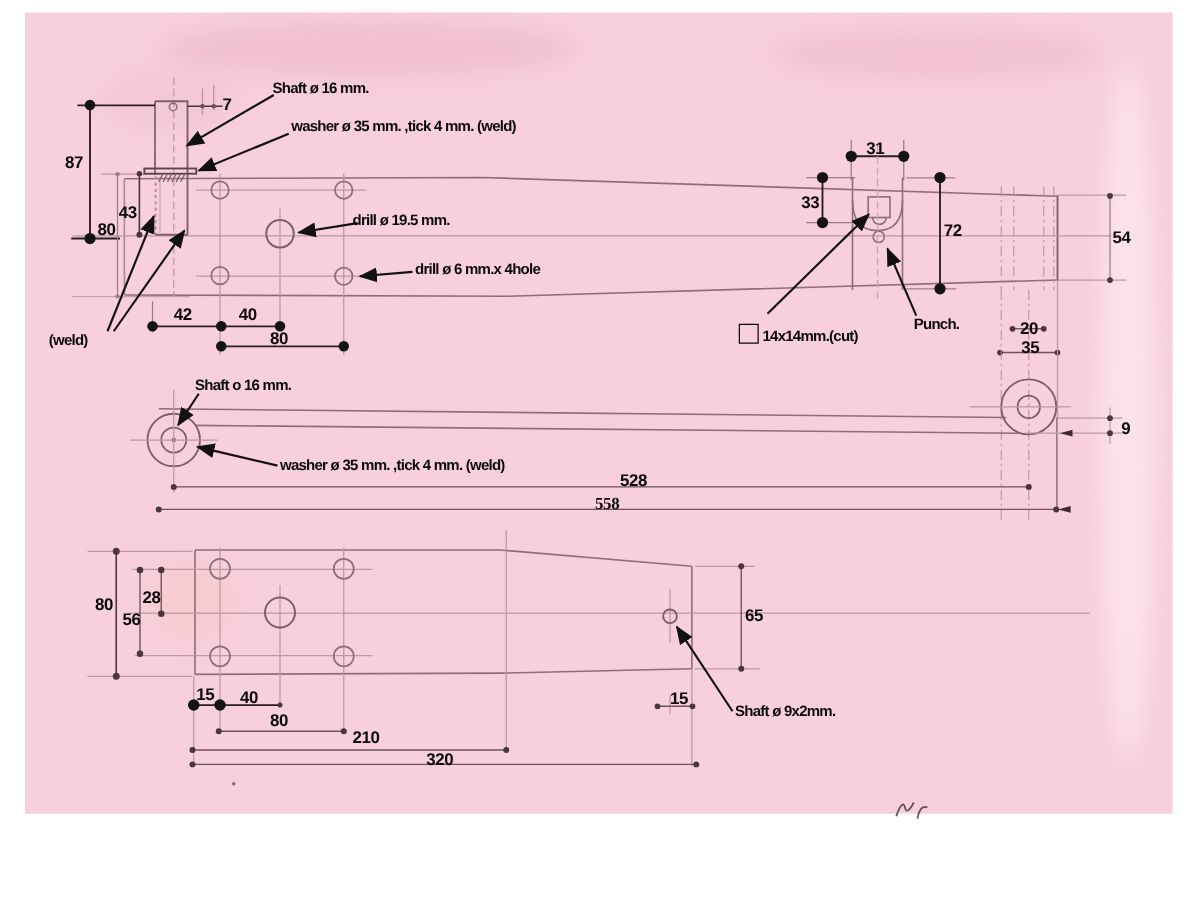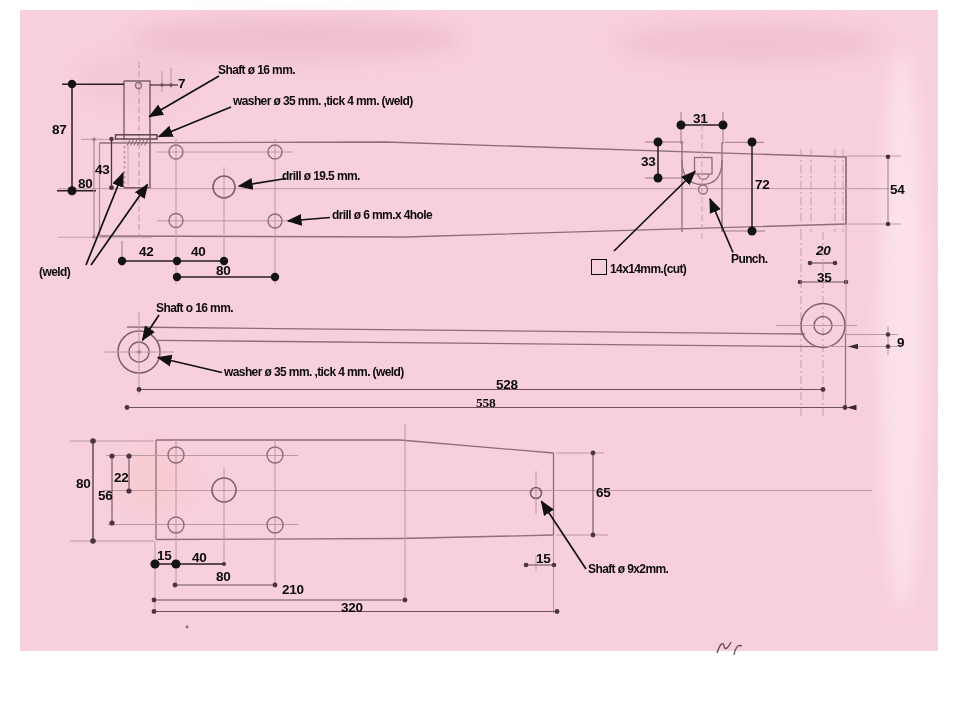--- a/index.html
+++ b/index.html
@@ -283,32 +283,32 @@
   <div class="lbl" style="left:52px;top:123px;text-align:center;">87</div>
   <div class="lbl" style="left:95px;top:163px;">43</div>
   <div class="lbl" style="left:78px;top:177px;">80</div>
   <div class="lbl" style="left:139px;top:245px;">42</div>
   <div class="lbl" style="left:191px;top:245px;">40</div>
   <div class="lbl" style="left:216px;top:264px;">80</div>
   <div class="lbl" style="left:693px;top:112px;">31</div>
   <div class="lbl" style="left:641px;top:155px;">33</div>
   <div class="lbl" style="left:755px;top:178px;">72</div>
   <div class="lbl" style="left:890px;top:183px;">54</div>
-  <div class="lbl" style="left:816px;top:244px;font-style:italic;">20</div>
+  <div class="lbl" style="left:816px;top:256px;">20</div>
   <div class="lbl" style="left:817px;top:271px;">35</div>
 
   <div class="lbl callout" style="left:156px;top:302px;">Shaft o 16 mm.</div>
   <div class="lbl callout" style="left:224px;top:366px;">washer ø 35 mm. ,tick 4 mm. (weld)</div>
   <div class="lbl" style="left:496px;top:378px;">528</div>
   <div class="lbl" style="left:476px;top:396px;font-family:Liberation Serif, serif;">558</div>
   <div class="lbl" style="left:897px;top:336px;">9</div>
 
   <div class="lbl" style="left:76px;top:477px;">80</div>
   <div class="lbl" style="left:98px;top:489px;">56</div>
-  <div class="lbl" style="left:114px;top:471px;">22</div>
+  <div class="lbl" style="left:114px;top:471px;">28</div>
   <div class="lbl" style="left:157px;top:549px;">15</div>
   <div class="lbl" style="left:192px;top:551px;">40</div>
   <div class="lbl" style="left:216px;top:570px;">80</div>
   <div class="lbl" style="left:282px;top:583px;">210</div>
   <div class="lbl" style="left:341px;top:601px;">320</div>
   <div class="lbl" style="left:536px;top:552px;">15</div>
   <div class="lbl" style="left:596px;top:486px;">65</div>
   <div class="lbl callout" style="left:588px;top:563px;">Shaft ø 9x2mm.</div>
 </div>
 

